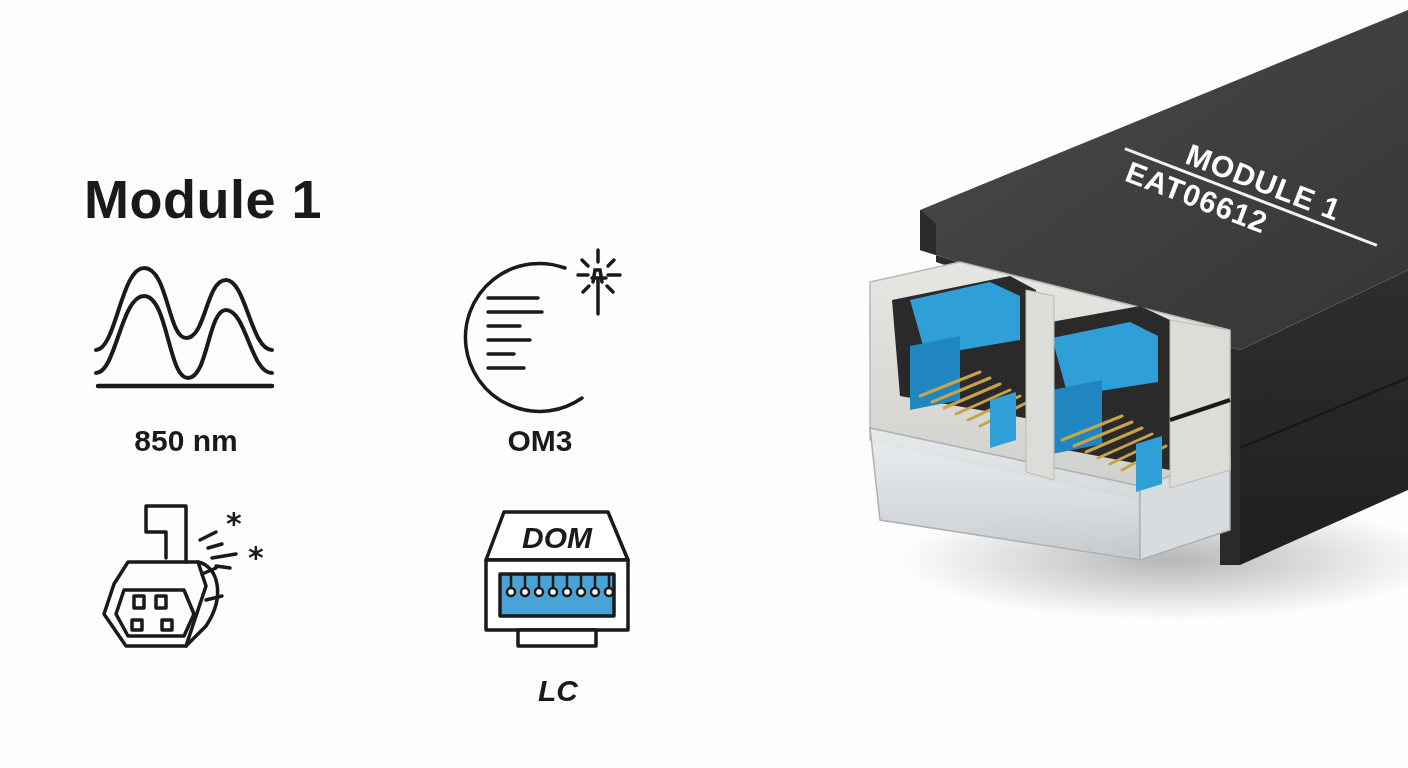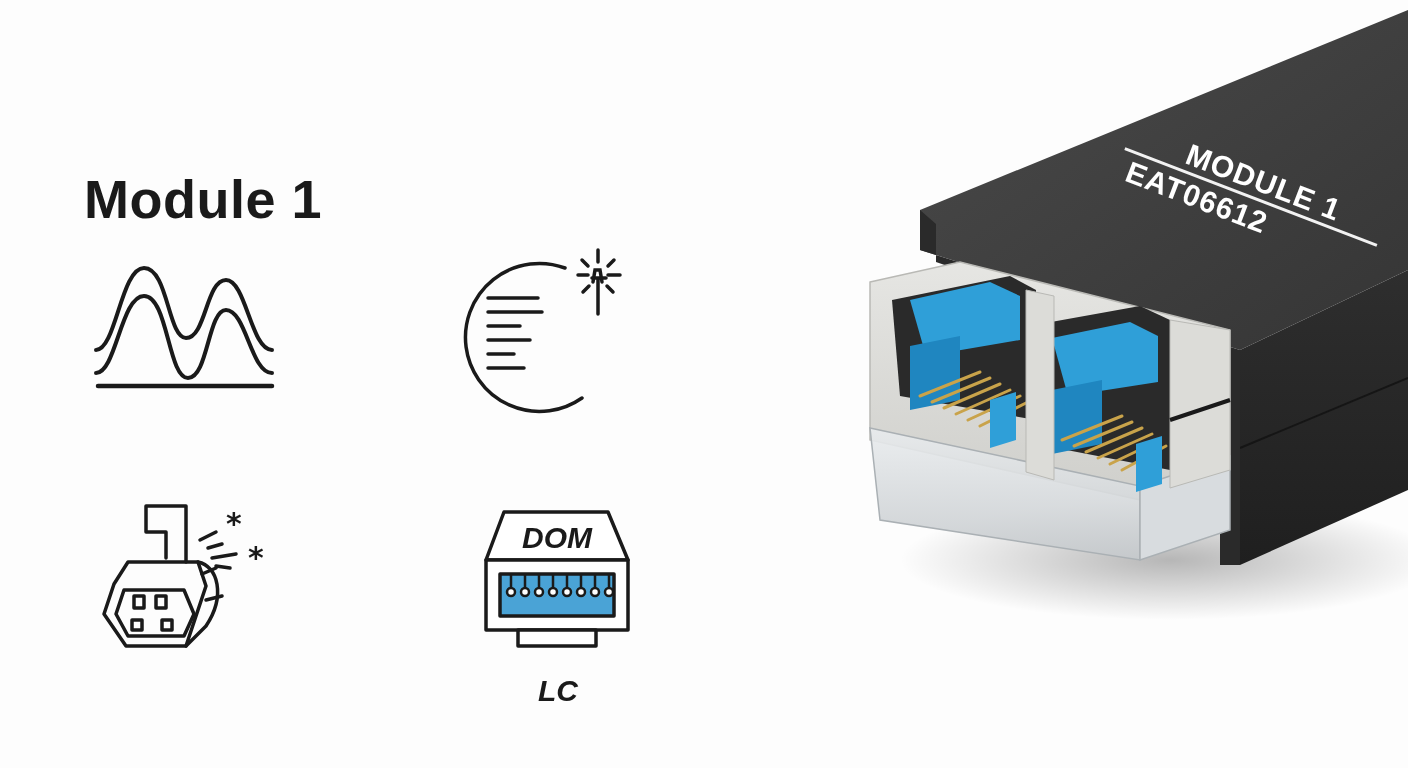--- a/index.html
+++ b/index.html
@@ -67,20 +67,21 @@
 <h1 class="page-title">Module 1</h1>
 
 <div class="spec-tile" id="tile-wavelength">
   <svg class="icon" width="220" height="140" viewBox="0 0 220 140">
     <g fill="none" stroke="#1a1a1a" stroke-width="4" stroke-linecap="round">
       <path d="M20,92 C40,92 45,10 68,10 C92,10 92,80 110,80 C130,80 130,22 150,22 C170,22 175,92 196,92"></path>
       <path d="M20,115 C40,115 45,38 68,38 C92,38 92,120 112,120 C132,120 132,52 150,52 C170,52 175,115 196,115"></path>
       <path d="M22,128 L196,128" stroke-width="4.5"></path>
     </g>
   </svg>
+  <div class="label">850 nm</div>
 </div>
 
 <div class="spec-tile" id="tile-mode">
   <svg class="icon" width="220" height="180" viewBox="0 0 220 180">
     <g fill="none" stroke="#1a1a1a" stroke-width="3.5" stroke-linecap="round">
       <path d="M135,28 A74,74 0 1 0 152,158"></path>
       <path d="M58,58 L108,58"></path>
       <path d="M58,72 L112,72"></path>
       <path d="M58,86 L90,86"></path>
       <path d="M58,100 L100,100"></path>
@@ -90,20 +91,21 @@
       <path d="M168,10 L168,22"></path>
       <path d="M148,35 L158,35"></path>
       <path d="M178,35 L190,35"></path>
       <path d="M152,20 L158,26"></path>
       <path d="M184,20 L178,26"></path>
       <path d="M153,52 L159,46"></path>
       <path d="M183,52 L177,46"></path>
       <path d="M163,42 L165,30 L170,30 L172,42 M162,38 L176,38 M168,38 L168,74"></path>
     </g>
   </svg>
+  <div class="label">OM3</div>
 </div>
 
 <div class="spec-tile" id="tile-fiber">
   <svg class="icon" width="220" height="170" viewBox="0 0 220 170">
     <g fill="none" stroke="#1a1a1a" stroke-width="3.5" stroke-linejoin="round" stroke-linecap="round">
       <path d="M90,62 L90,36 L70,36 L70,10 L110,10 L110,66"></path>
       <path d="M52,66 L122,66 L130,90 L110,150 L50,150 L28,118 L38,88 Z"></path>
       <path d="M122,66 C142,70 150,100 130,130 L110,150"></path>
       <path d="M126,78 L140,72 M130,104 L146,100"></path>
       <path d="M48,94 L108,94 L118,118 L108,140 L52,140 L40,118 Z"></path>

